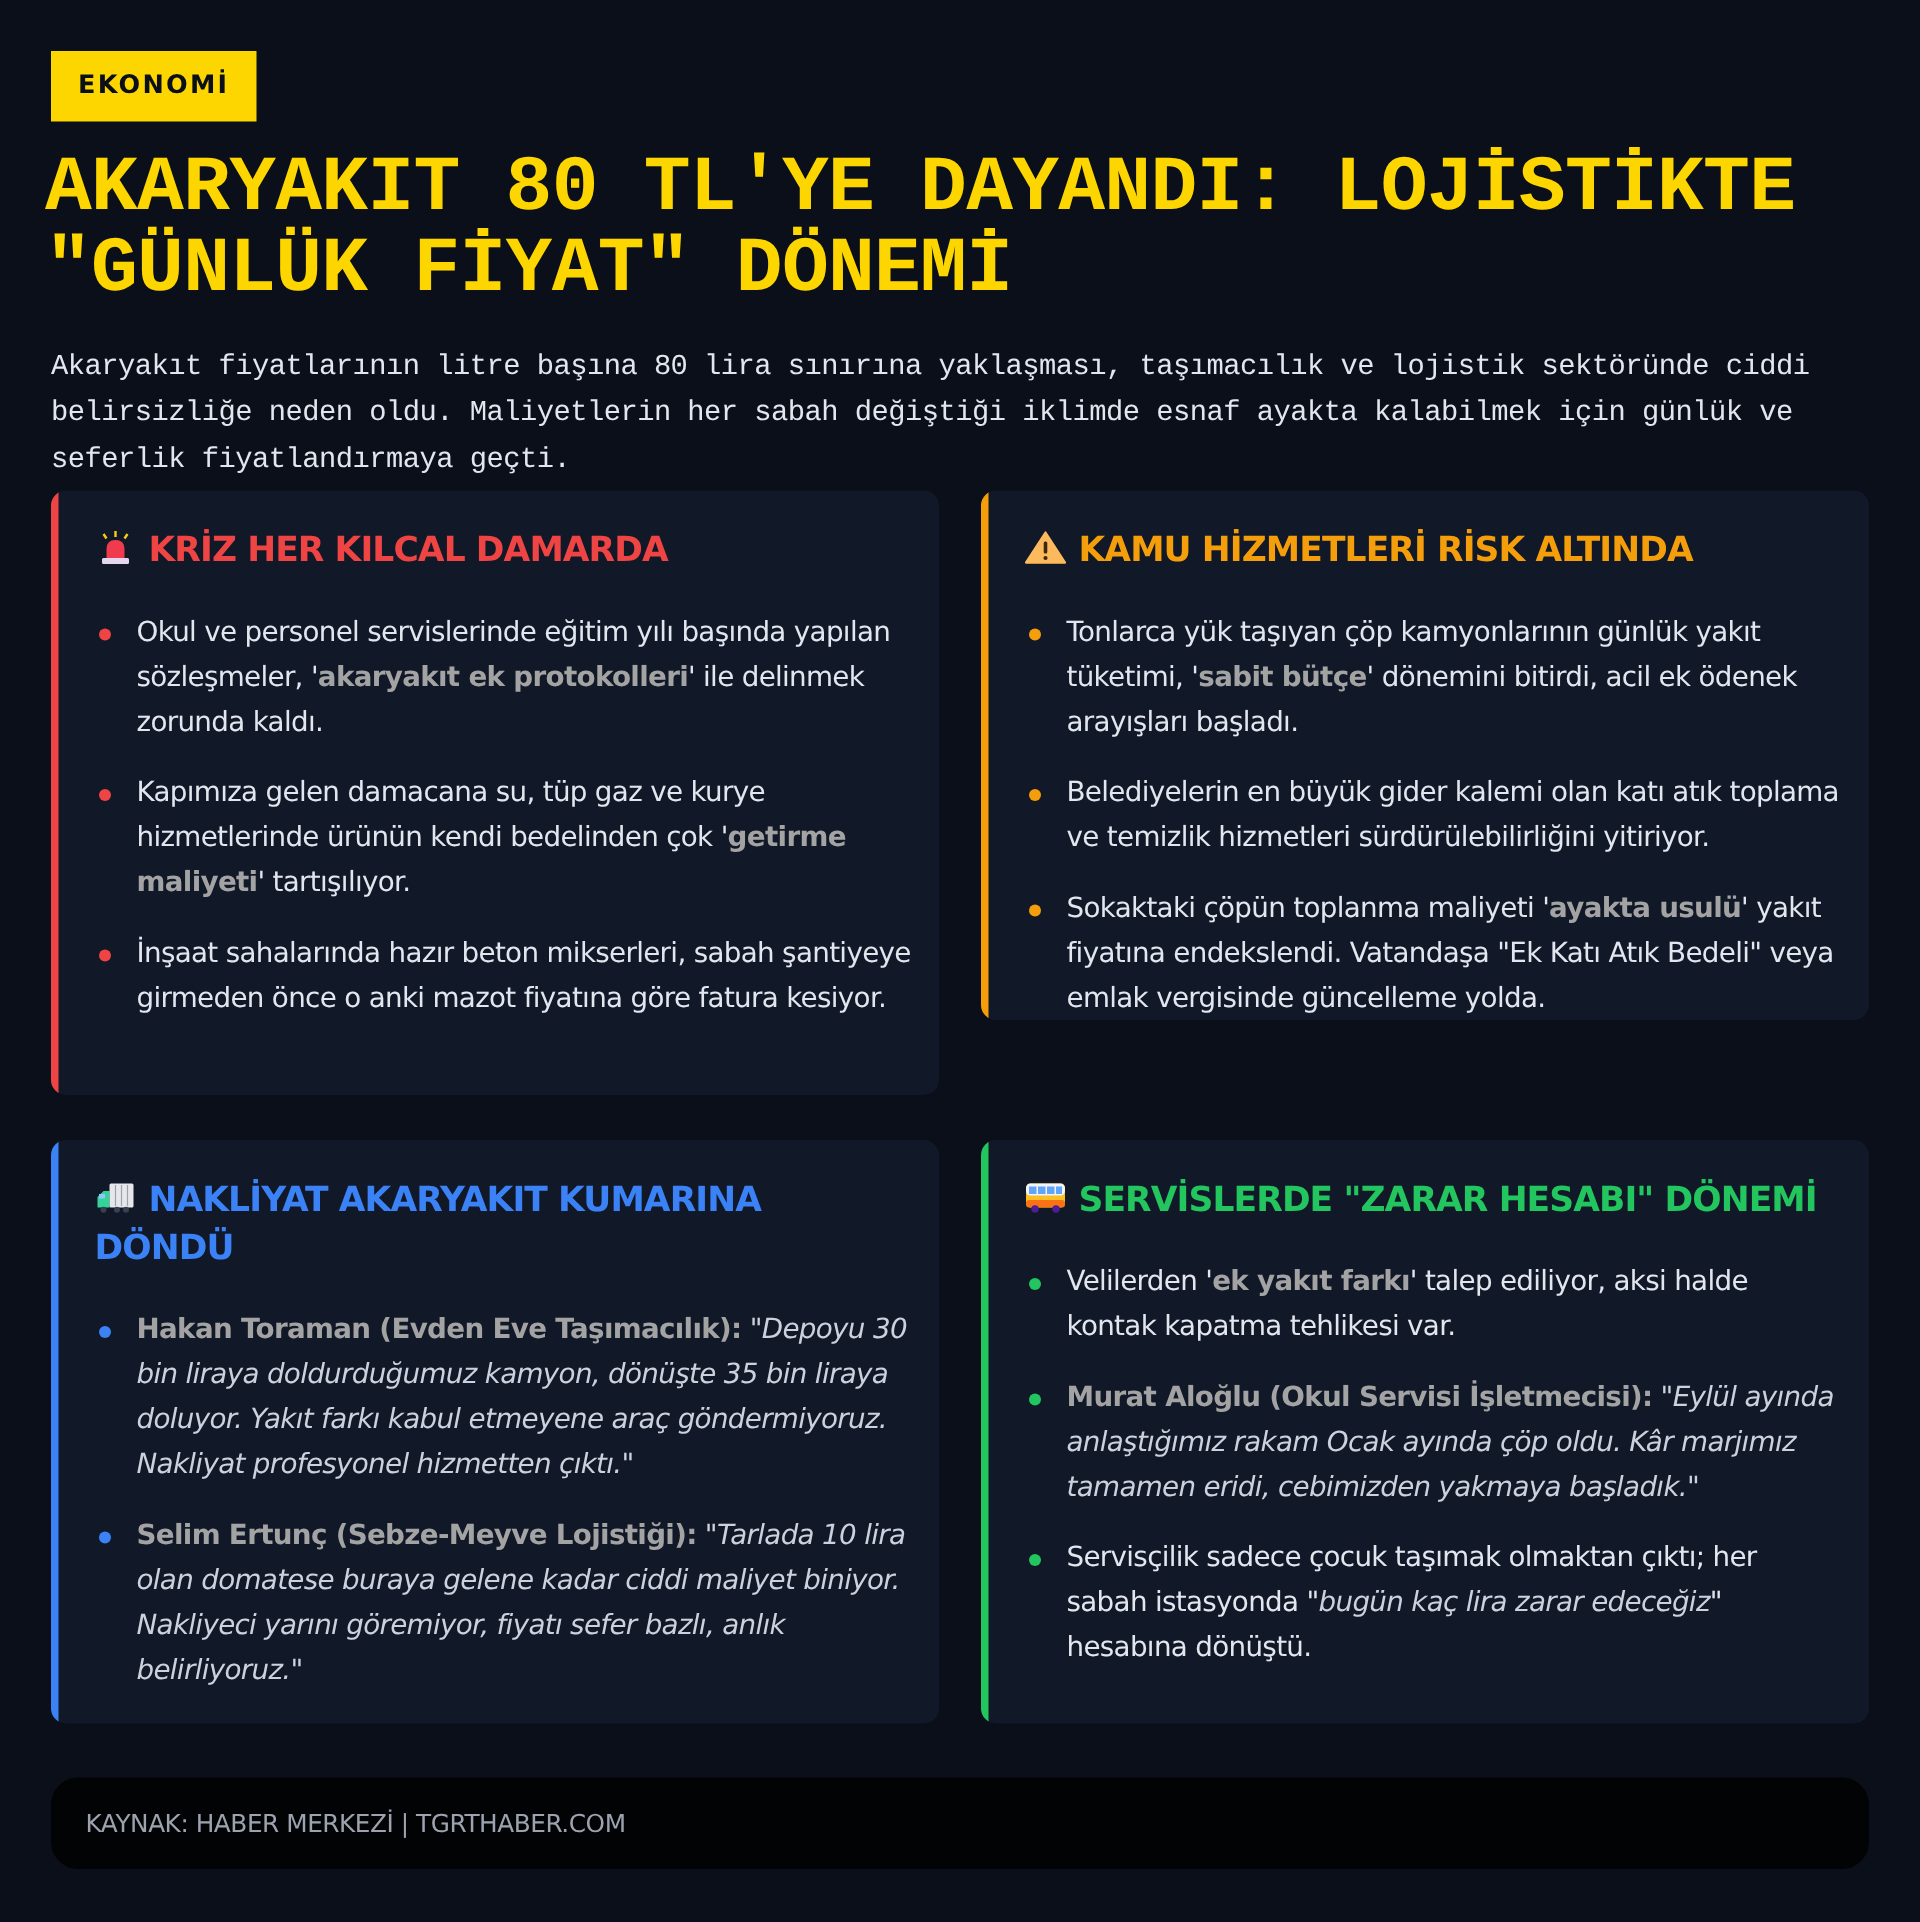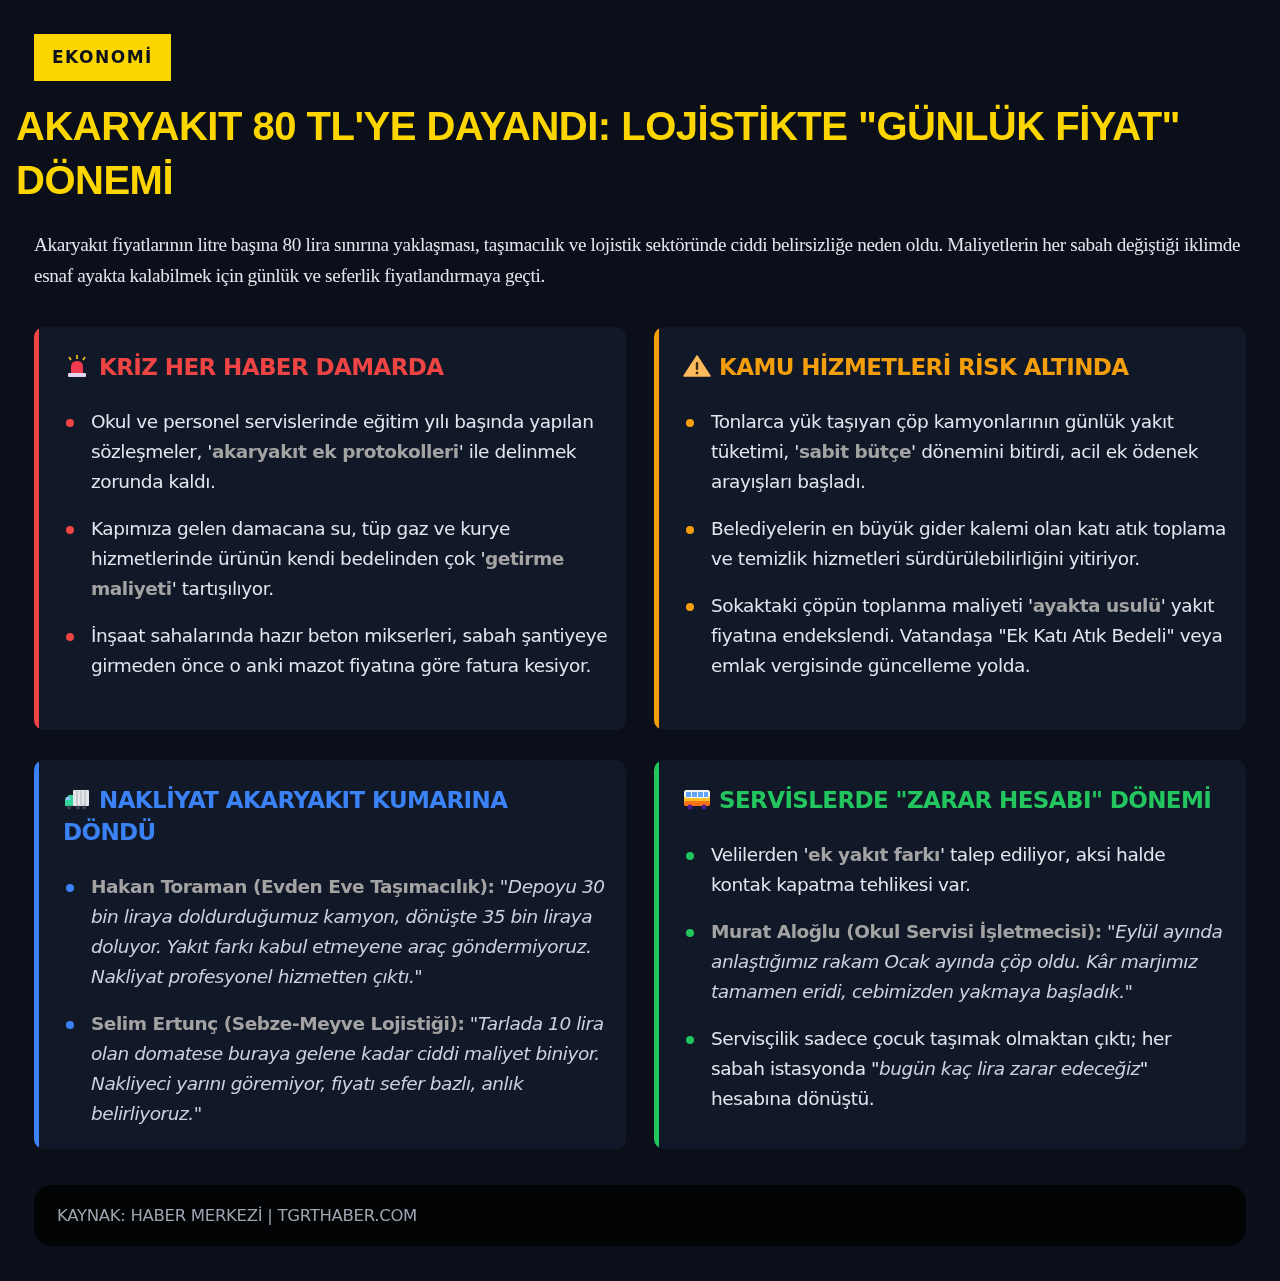--- a/index.html
+++ b/index.html
@@ -23,57 +23,57 @@
       background: #fdd600;
       color: #0b0f19;
       font-family: "DejaVu Sans", sans-serif;
       font-weight: bold;
       font-size: 17px;
       letter-spacing: 1.5px;
       line-height: 47px;
     }
     .headline {
       position: absolute;
-      left: 16px;
+      left: 30px;
       top: 99px;
       width: 1210px;
       color: #fdd600;
-      font-family: Liberation Sans, sans-serif;
+      font-family: Liberation Mono, monospace;
       font-weight: bold;
-      font-size: 40px;
+      font-size: 52px;
       line-height: 54px;
       letter-spacing: -0.5px;
     }
     .lead {
       position: absolute;
       left: 34px;
       top: 229px;
       width: 1220px;
       color: #e2e6ee;
-      font-family: Liberation Serif, serif;
+      font-family: Liberation Mono, monospace;
       font-size: 19.2px;
       line-height: 31px;
       letter-spacing: -0.35px;
     }
     .card {
       position: absolute;
       background: #111827;
       border-radius: 10px;
       overflow: hidden;
     }
     .card::before {
       content: "";
       position: absolute;
       left: 0; top: 0; bottom: 0;
       width: 5px;
       background: var(--accent);
       border-radius: 10px 0 0 10px;
     }
     .card-1 { left: 34px; top: 327px; width: 592px; height: 403px; --accent: #ef4444; }
-    .card-2 { left: 654px; top: 327px; width: 592px; height: 403px; --accent: #f59e0b; }
+    .card-2 { left: 654px; top: 327px; width: 592px; height: 353px; --accent: #f59e0b; }
     .card-3 { left: 34px; top: 760px; width: 592px; height: 389px; --accent: #3b82f6; }
     .card-4 { left: 654px; top: 760px; width: 592px; height: 389px; --accent: #22c55e; }
 
     .card-title {
       position: absolute;
       left: 29px;
       top: 24px;
       width: 540px;
       color: var(--accent);
       font-family: "DejaVu Sans", sans-serif;
@@ -149,21 +149,21 @@
 <section class="card card-1">
   <h2 class="card-title">
     <span class="emoji">
       <svg width="28" height="24" viewBox="0 0 28 24">
         <line x1="6" y1="3" x2="8" y2="6" stroke="#facc15" stroke-width="1.6"></line>
         <line x1="14" y1="1" x2="14" y2="5" stroke="#facc15" stroke-width="1.6"></line>
         <line x1="22" y1="3" x2="20" y2="6" stroke="#facc15" stroke-width="1.6"></line>
         <path d="M8 19 L8 13 Q8 7 14 7 Q20 7 20 13 L20 19 Z" fill="#ef3b4d"></path>
         <rect x="5" y="19" width="18" height="4" rx="1" fill="#e5d6f0"></rect>
       </svg>
-    </span><span>KRİZ HER HABER DAMARDA</span>
+    </span><span>KRİZ HER KILCAL DAMARDA</span>
   </h2>
   <ul class="card-list">
     <li><span class="dot"></span><span>Okul ve personel servislerinde eğitim yılı başında yapılan sözleşmeler, '</span><b>akaryakıt ek protokolleri</b><span>' ile delinmek zorunda kaldı.</span></li>
     <li><span class="dot"></span><span>Kapımıza gelen damacana su, tüp gaz ve kurye hizmetlerinde ürünün kendi bedelinden çok '</span><b>getirme maliyeti</b><span>' tartışılıyor.</span></li>
     <li><span class="dot"></span><span>İnşaat sahalarında hazır beton mikserleri, sabah şantiyeye girmeden önce o anki mazot fiyatına göre fatura kesiyor.</span></li>
   </ul>
 </section>
 
 <section class="card card-2">
   <h2 class="card-title">

